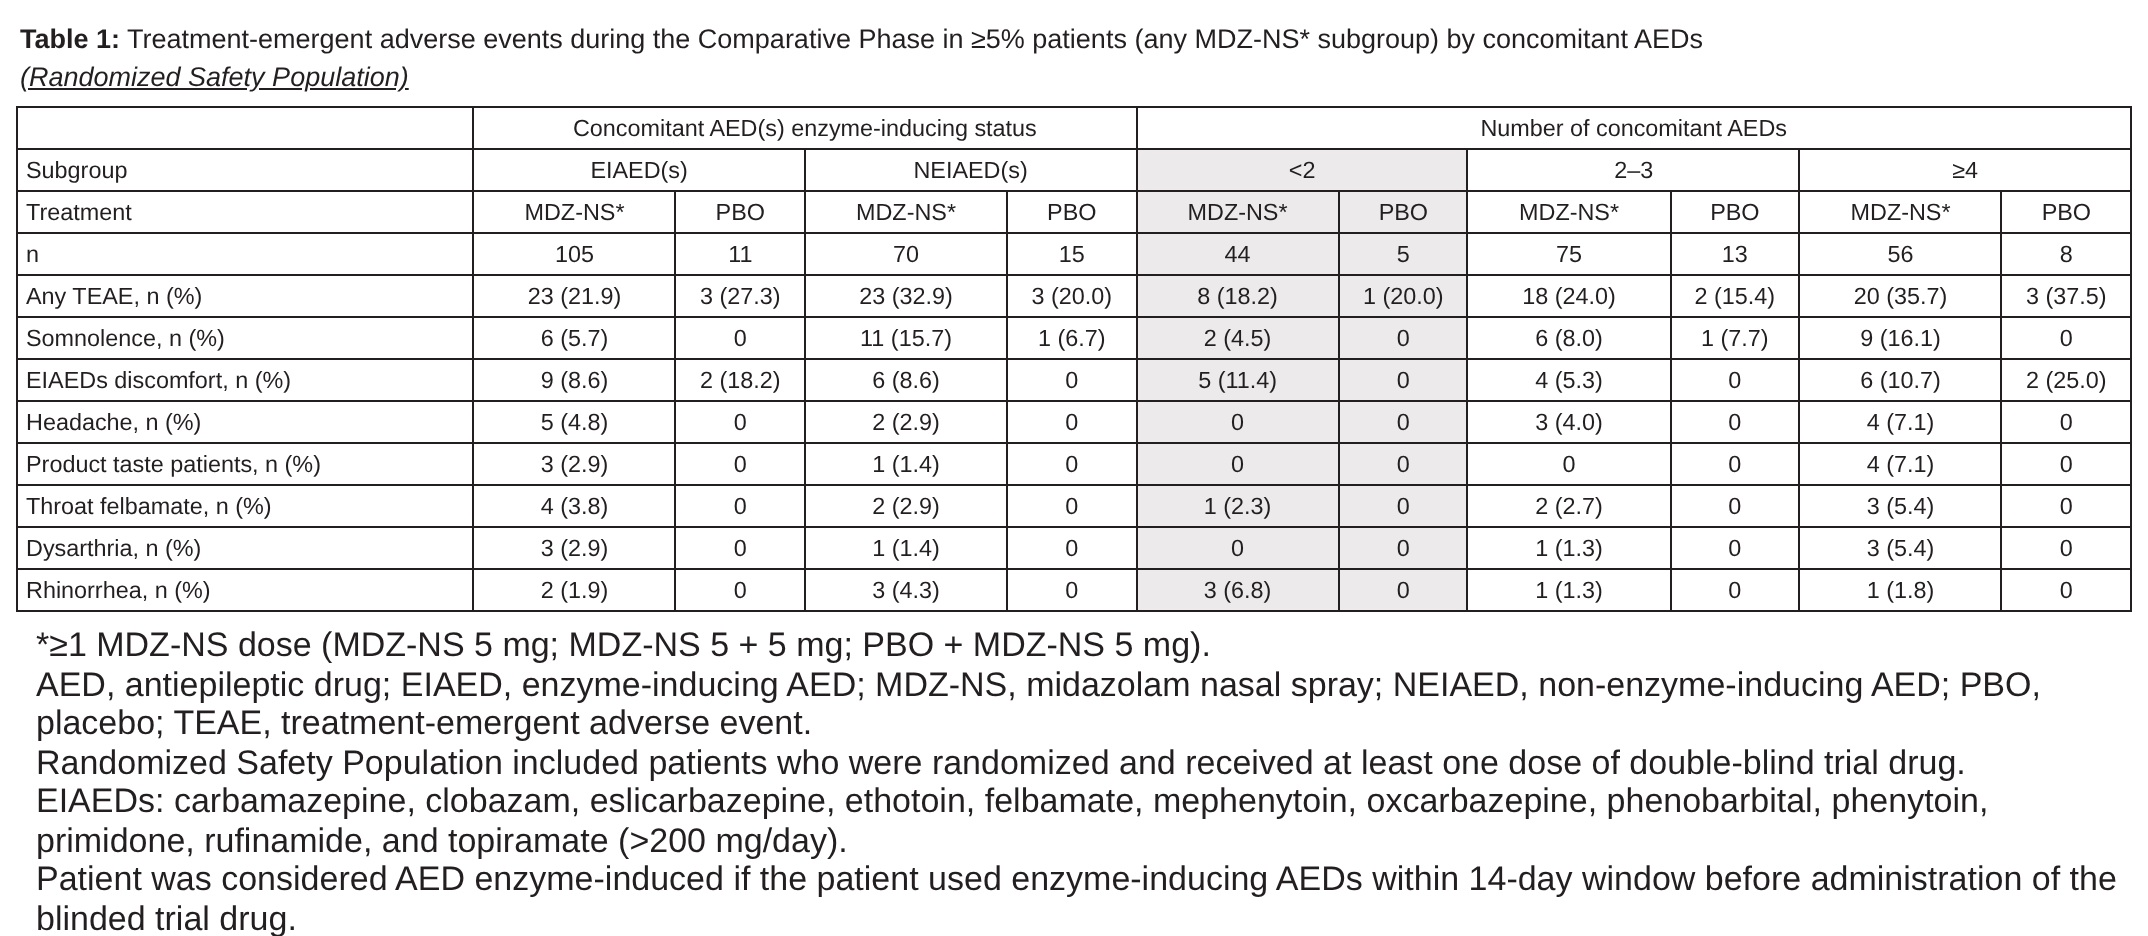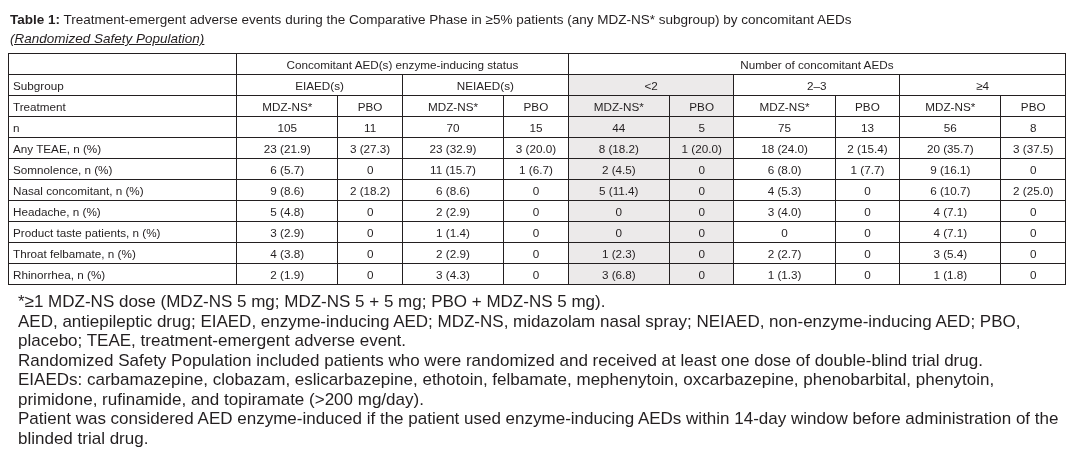--- a/index.html
+++ b/index.html
@@ -146,21 +146,21 @@
         <td class="ctr">1 (6.7)</td>
         <td class="ctr shade">2 (4.5)</td>
         <td class="ctr shade">0</td>
         <td class="ctr">6 (8.0)</td>
         <td class="ctr">1 (7.7)</td>
         <td class="ctr">9 (16.1)</td>
         <td class="ctr">0</td>
       </tr>
 
       <tr>
-        <td class="lft indent">Nasal concomitant, n (%)</td>
+        <td class="lft indent">EIAEDs discomfort, n (%)</td>
         <td class="ctr">9 (8.6)</td>
         <td class="ctr">2 (18.2)</td>
         <td class="ctr">6 (8.6)</td>
         <td class="ctr">0</td>
         <td class="ctr shade">5 (11.4)</td>
         <td class="ctr shade">0</td>
         <td class="ctr">4 (5.3)</td>
         <td class="ctr">0</td>
         <td class="ctr">6 (10.7)</td>
         <td class="ctr">2 (25.0)</td>
@@ -201,20 +201,33 @@
         <td class="ctr">2 (2.9)</td>
         <td class="ctr">0</td>
         <td class="ctr shade">1 (2.3)</td>
         <td class="ctr shade">0</td>
         <td class="ctr">2 (2.7)</td>
         <td class="ctr">0</td>
         <td class="ctr">3 (5.4)</td>
         <td class="ctr">0</td>
       </tr>
 
+      <tr>
+        <td class="lft indent">Dysarthria, n (%)</td>
+        <td class="ctr">3 (2.9)</td>
+        <td class="ctr">0</td>
+        <td class="ctr">1 (1.4)</td>
+        <td class="ctr">0</td>
+        <td class="ctr shade">0</td>
+        <td class="ctr shade">0</td>
+        <td class="ctr">1 (1.3)</td>
+        <td class="ctr">0</td>
+        <td class="ctr">3 (5.4)</td>
+        <td class="ctr">0</td>
+      </tr>
 
       <tr>
         <td class="lft indent">Rhinorrhea, n (%)</td>
         <td class="ctr">2 (1.9)</td>
         <td class="ctr">0</td>
         <td class="ctr">3 (4.3)</td>
         <td class="ctr">0</td>
         <td class="ctr shade">3 (6.8)</td>
         <td class="ctr shade">0</td>
         <td class="ctr">1 (1.3)</td>

